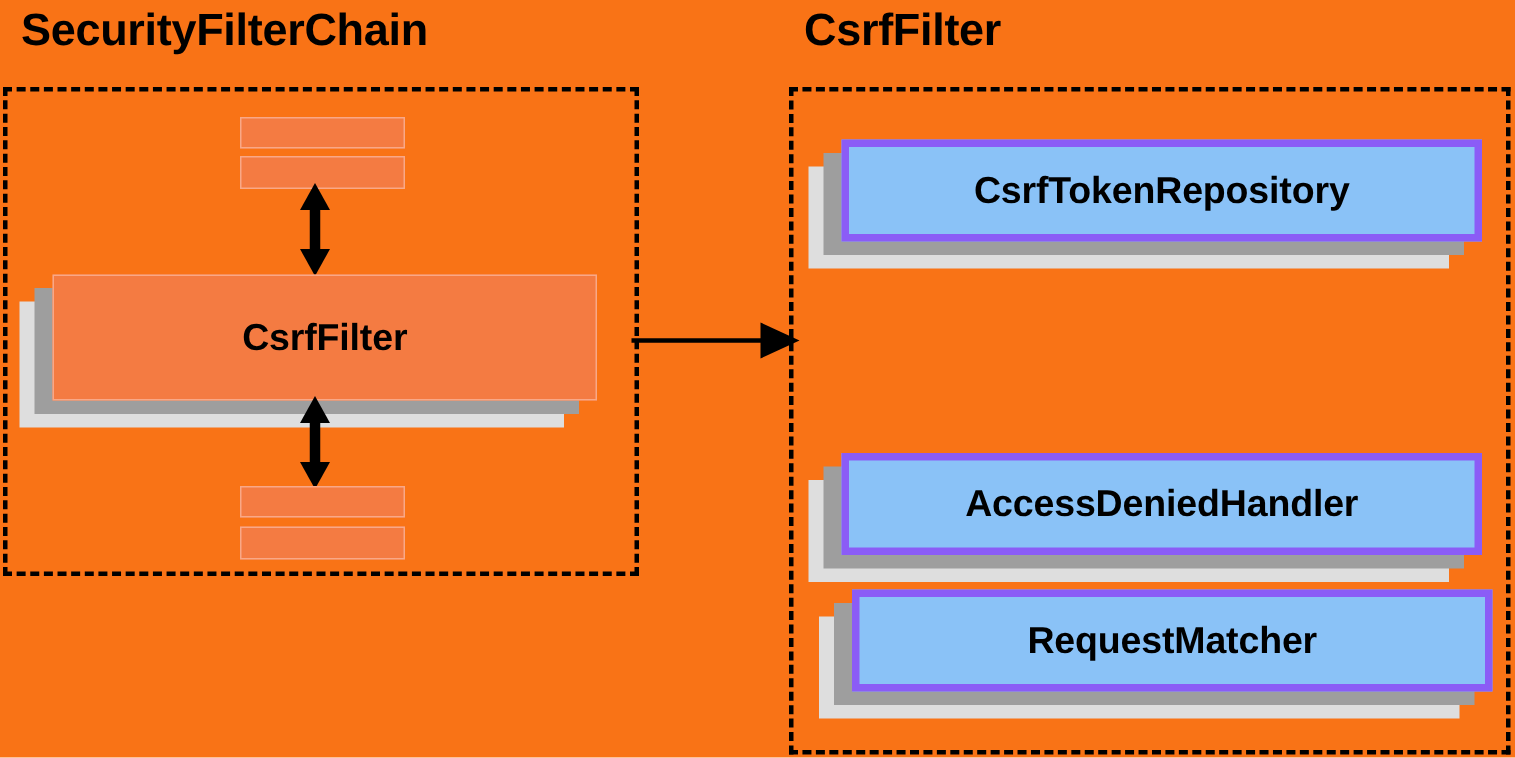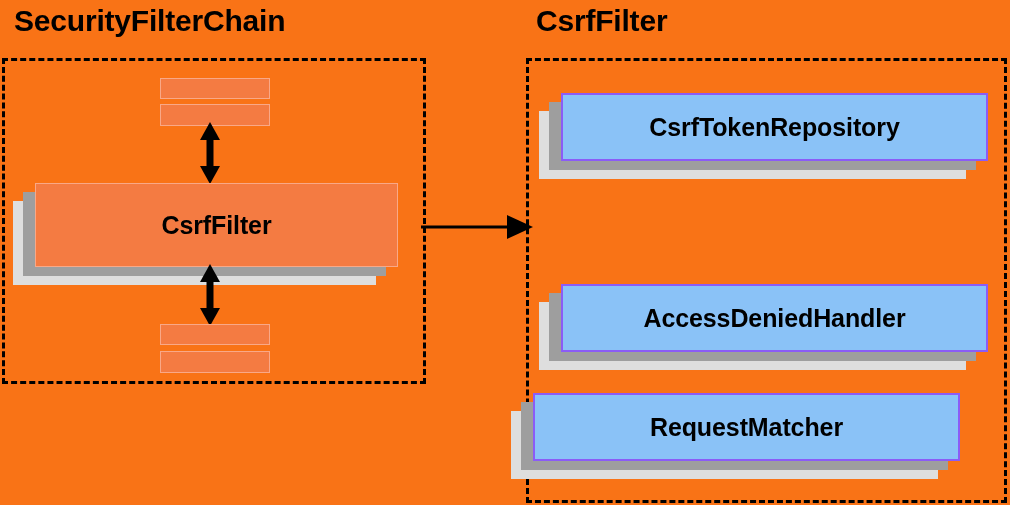--- a/index.html
+++ b/index.html
@@ -80,21 +80,21 @@
     color: #000000;
     white-space: nowrap;
     letter-spacing: -0.1px;
   }
   .card.orange .face {
     background: #f47b42;
     border: 1px solid #f9a887;
   }
   .card.blue .face {
     background: #8ac2f7;
-    border: 2px solid #8b5cf6;
+    border: 5px solid #8b5cf6;
   }
 
   
   #card-csrffilter { left: 35px; top: 183px; width: 363px; height: 84px; }
 
   
   .stub {
     position: absolute;
     background: #f47b42;
     border: 1px solid #f9a887;
@@ -110,22 +110,22 @@
     position: absolute;
     overflow: visible;
   }
   #arrow-up-dbl   { left: 198px; top: 122px; }
   #arrow-down-dbl { left: 198px; top: 264px; }
   #arrow-link     { left: 421px; top: 214px; }
 
   
   #card-repo    { left: 561px; top: 93px;  width: 427px; height: 68px; }
   #card-handler { left: 561px; top: 193px; width: 427px; height: 68px; }
-  #card-denied  { left: 561px; top: 284px; width: 427px; height: 68px; }
-  #card-matcher { left: 533px; top: 393px; width: 427px; height: 68px; }
+  #card-denied  { left: 561px; top: 302px; width: 427px; height: 68px; }
+  #card-matcher { left: 568px; top: 393px; width: 427px; height: 68px; }
 </style>
 </head>
 <body>
 
 <div id="canvas">
 
   <div class="panel-title" id="title-left">SecurityFilterChain</div>
 
   <div class="dashed-box" id="box-left"></div>
 

